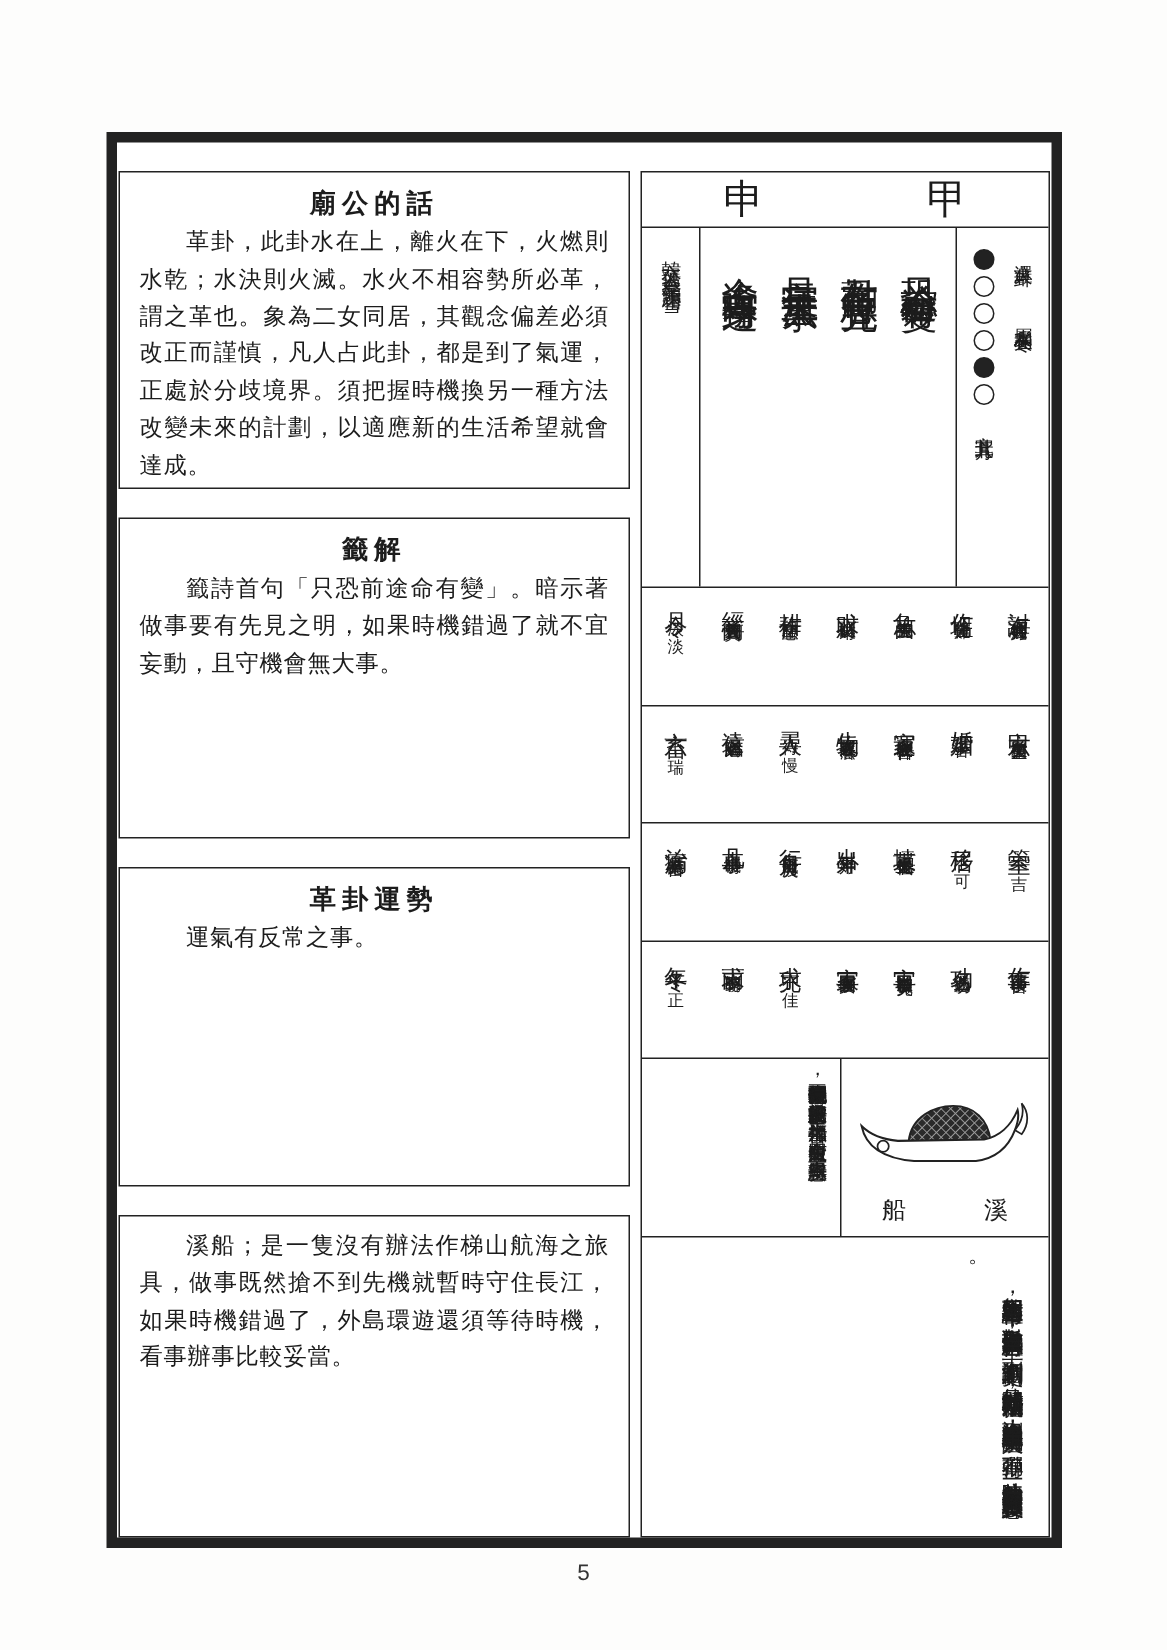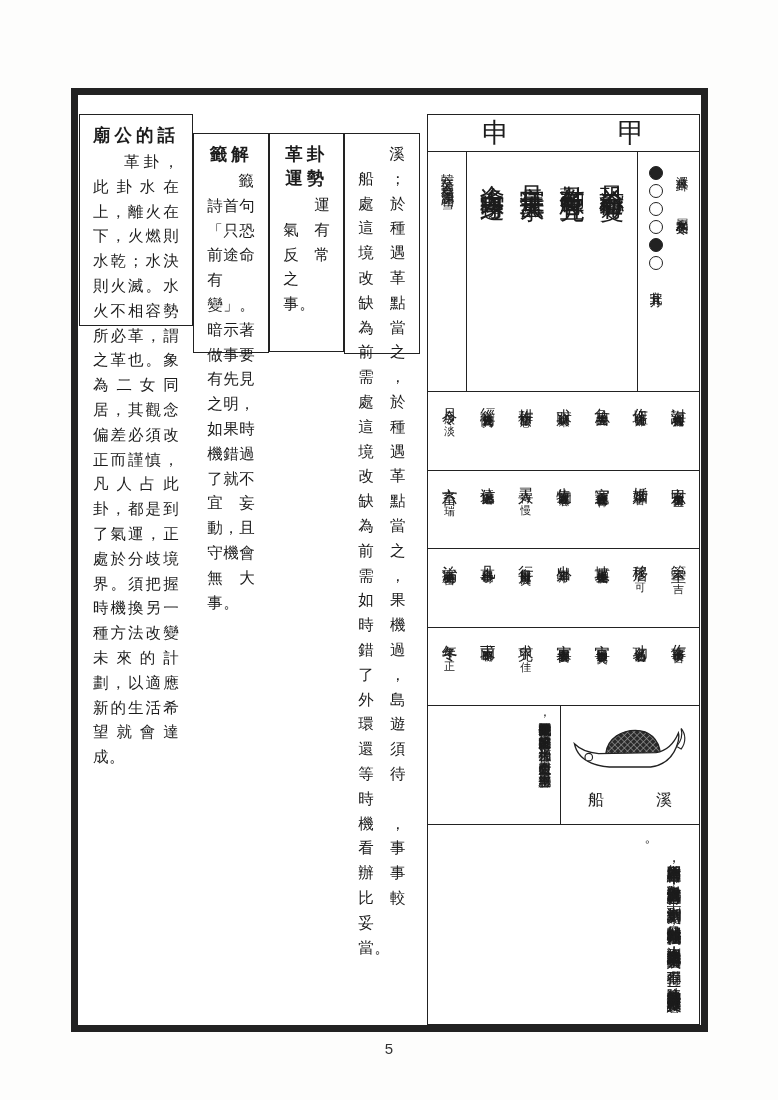--- a/index.html
+++ b/index.html
@@ -2,21 +2,21 @@
 <html><head>
 <meta charset="utf-8">
 <style>
   * { margin:0; padding:0; box-sizing:border-box; }
   html,body { background:#f7f7f5; }
   body { font-family:"Liberation Serif","DejaVu Serif",serif; color:#1c1c1c; }
   .page { position:relative; width:778px; height:1100px; background:#fdfdfc; margin:0 auto; overflow:hidden; }
   .sheet { position:absolute; left:71px; top:88px; width:637px; height:944px;
            border:7px solid #222; background:#fff; padding:19px 1px 0 1px;
            display:flex; gap:7px; }
-  .col-left { width:341px; display:flex; flex-direction:row; }
+  .col-left { width:341px; display:flex; flex-direction:column; }
   .col-right { flex:1; border:1px solid #222; display:flex; flex-direction:column; }
 
   
   .box { border:1px solid #222; padding:8px 13px 6px 13px; }
   .box + .box { margin-top:19px; }
   .box1 { height:212px; } .box2 { height:220px; } .box3 { height:219px; } .box4 { height:221px; }
   .box-title { text-align:center; font-size:17.5px; font-weight:600; letter-spacing:4px; margin-bottom:3px; }
   .box p { font-size:15.5px; line-height:1.6; text-indent:2em; letter-spacing:0.5px; text-align:justify; }
 
   
@@ -46,21 +46,21 @@
   .grid-row:last-child { border-bottom:none; }
   .cell { flex:1; display:flex; flex-direction:column; align-items:center; overflow:hidden; }
   .cell-label { writing-mode:vertical-rl; font-size:15.5px; letter-spacing:2px; font-weight:500; }
   .cell-val { writing-mode:vertical-rl; font-size:11px; line-height:1.18; height:3.15em;
               margin-top:5px; line-break:anywhere; letter-spacing:0.5px; }
 
   
   .emblem-band { height:119px; border-bottom:1px solid #222; display:flex; }
   .emblem-caption-wrap { flex:1; padding:7px 6px 0 2px; display:flex; justify-content:flex-end; }
   .emblem-caption { writing-mode:vertical-rl; font-size:12.8px; line-height:1.5; height:8.05em; line-break:anywhere; }
-  .emblem-pic { width:139px; border-left:1px solid #222; display:flex; flex-direction:column; align-items:center; justify-content:flex-start; padding-top:18px; }
+  .emblem-pic { width:139px; border-left:1px solid #222; display:flex; flex-direction:column; align-items:center; justify-content:center; padding-top:18px; }
   .emblem-label { margin-top:14px; font-size:16px; letter-spacing:18px; text-indent:18px; }
 
   
   .story-band { flex:1; padding:13px 14px 0 6px; display:flex; justify-content:flex-end; }
   .story-text { writing-mode:vertical-rl; font-size:14.5px; line-height:1.55; height:11.05em;
                 line-break:anywhere; text-indent:1em; letter-spacing:0.5px; }
 
   .page-number { position:absolute; left:0; right:0; top:1040px; text-align:center;
                  font-size:15px; font-family:"Liberation Sans","DejaVu Sans",sans-serif; color:#333; }
 </style>
@@ -77,21 +77,21 @@
       </div>
       <div class="box box2">
         <div class="box-title">籤解</div>
         <p>籤詩首句「只恐前途命有變」。暗示著做事要有先見之明，如果時機錯過了就不宜妄動，且守機會無大事。</p>
       </div>
       <div class="box box3">
         <div class="box-title">革卦運勢</div>
         <p>運氣有反常之事。</p>
       </div>
       <div class="box box4">
-        <p>溪船；處於這種境遇改革缺點為當前之需，處於這種境遇改革缺點為當前之需，如果時機錯過了，外島環遊還須等待時機，看事辦事比較妥當。</p>
+        <p>溪船；是一隻沒有辦法作梯山航海之旅具，做事既然搶不到先機就暫時守住長江，如果時機錯過了，外島環遊還須等待時機，看事辦事比較妥當。</p>
       </div>
     </div>
 
     <div class="col-right">
 
       <div class="stem-row">
         <span>申</span>
         <span>甲</span>
       </div>
 

